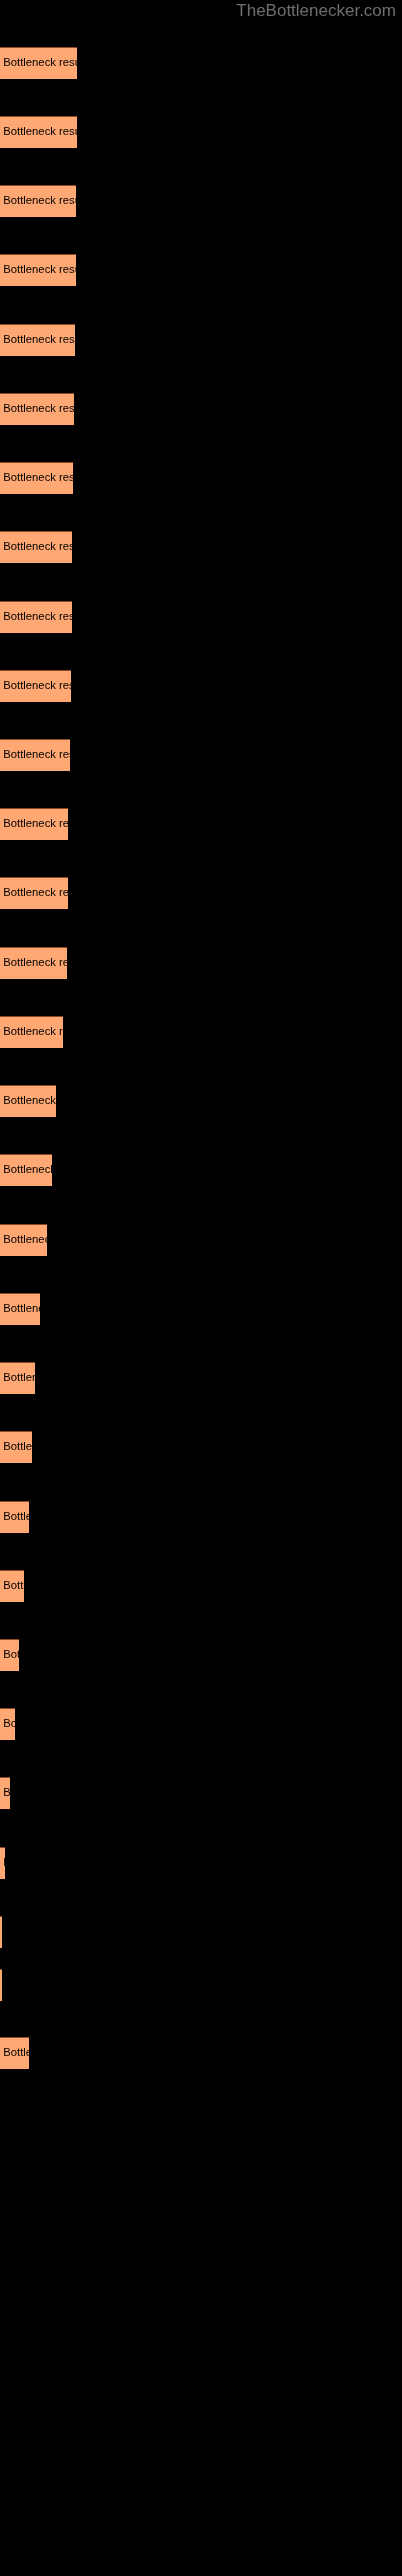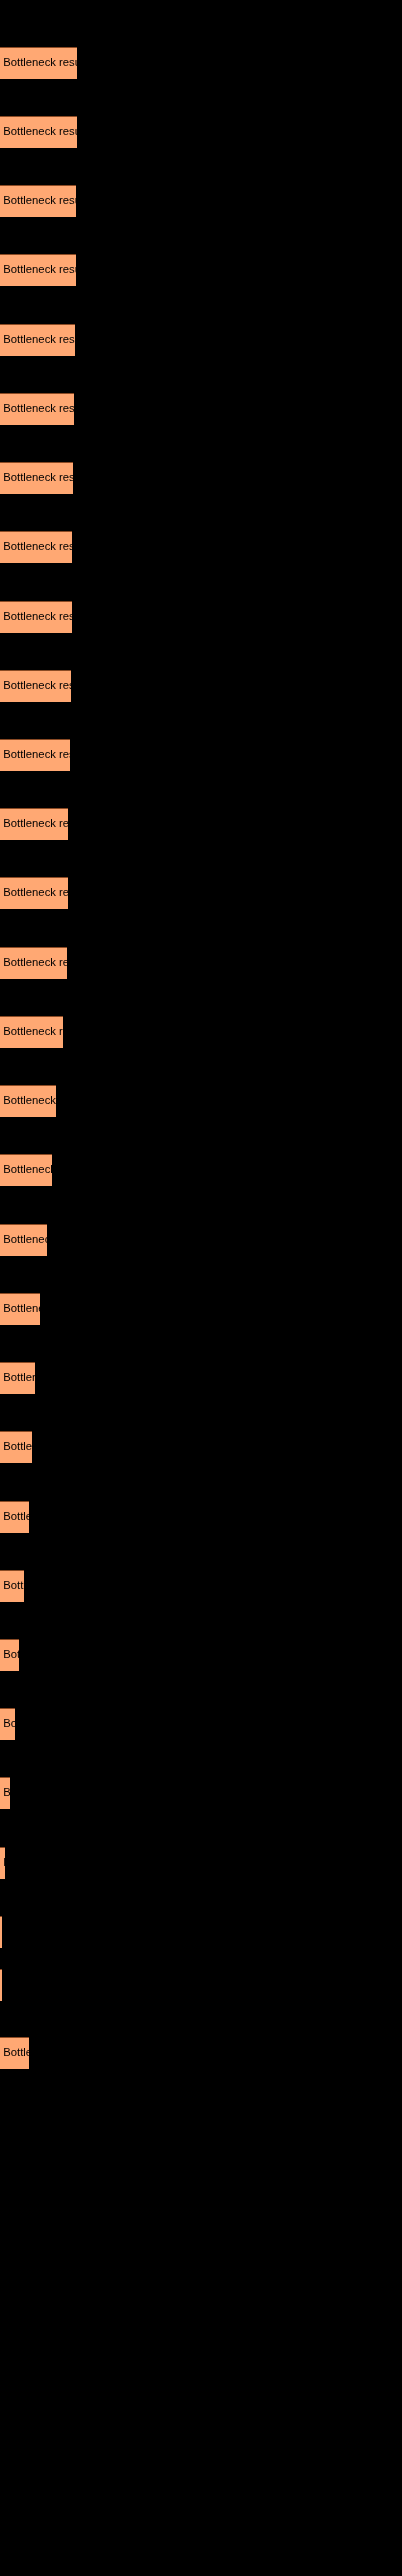--- a/index.html
+++ b/index.html
@@ -74,20 +74,21 @@
     color: #000000;
     white-space: nowrap;
     pointer-events: none;
   }
 </style>
 </head>
 <body>
 
 <div id="chart-root">
 
+  <div id="watermark">TheBottlenecker.com</div>
 
   <div id="bars-layer">
       <div class="bar-row" style="top: 47px; width: 403px;">
         <div class="bar" style="width: 77px; height: 32px; background: rgb(255, 168, 115); border-top-color: rgb(138, 74, 36);">
           <span class="bar-label" style="color: rgb(0, 0, 0);">Bottleneck result</span>
         </div>
       </div>
       <div class="bar-row" style="top: 116px; width: 403px;">
         <div class="bar" style="width: 77px; height: 32px; background: rgb(255, 168, 115); border-top-color: rgb(138, 74, 36);">
           <span class="bar-label" style="color: rgb(0, 0, 0);">Bottleneck result</span>

